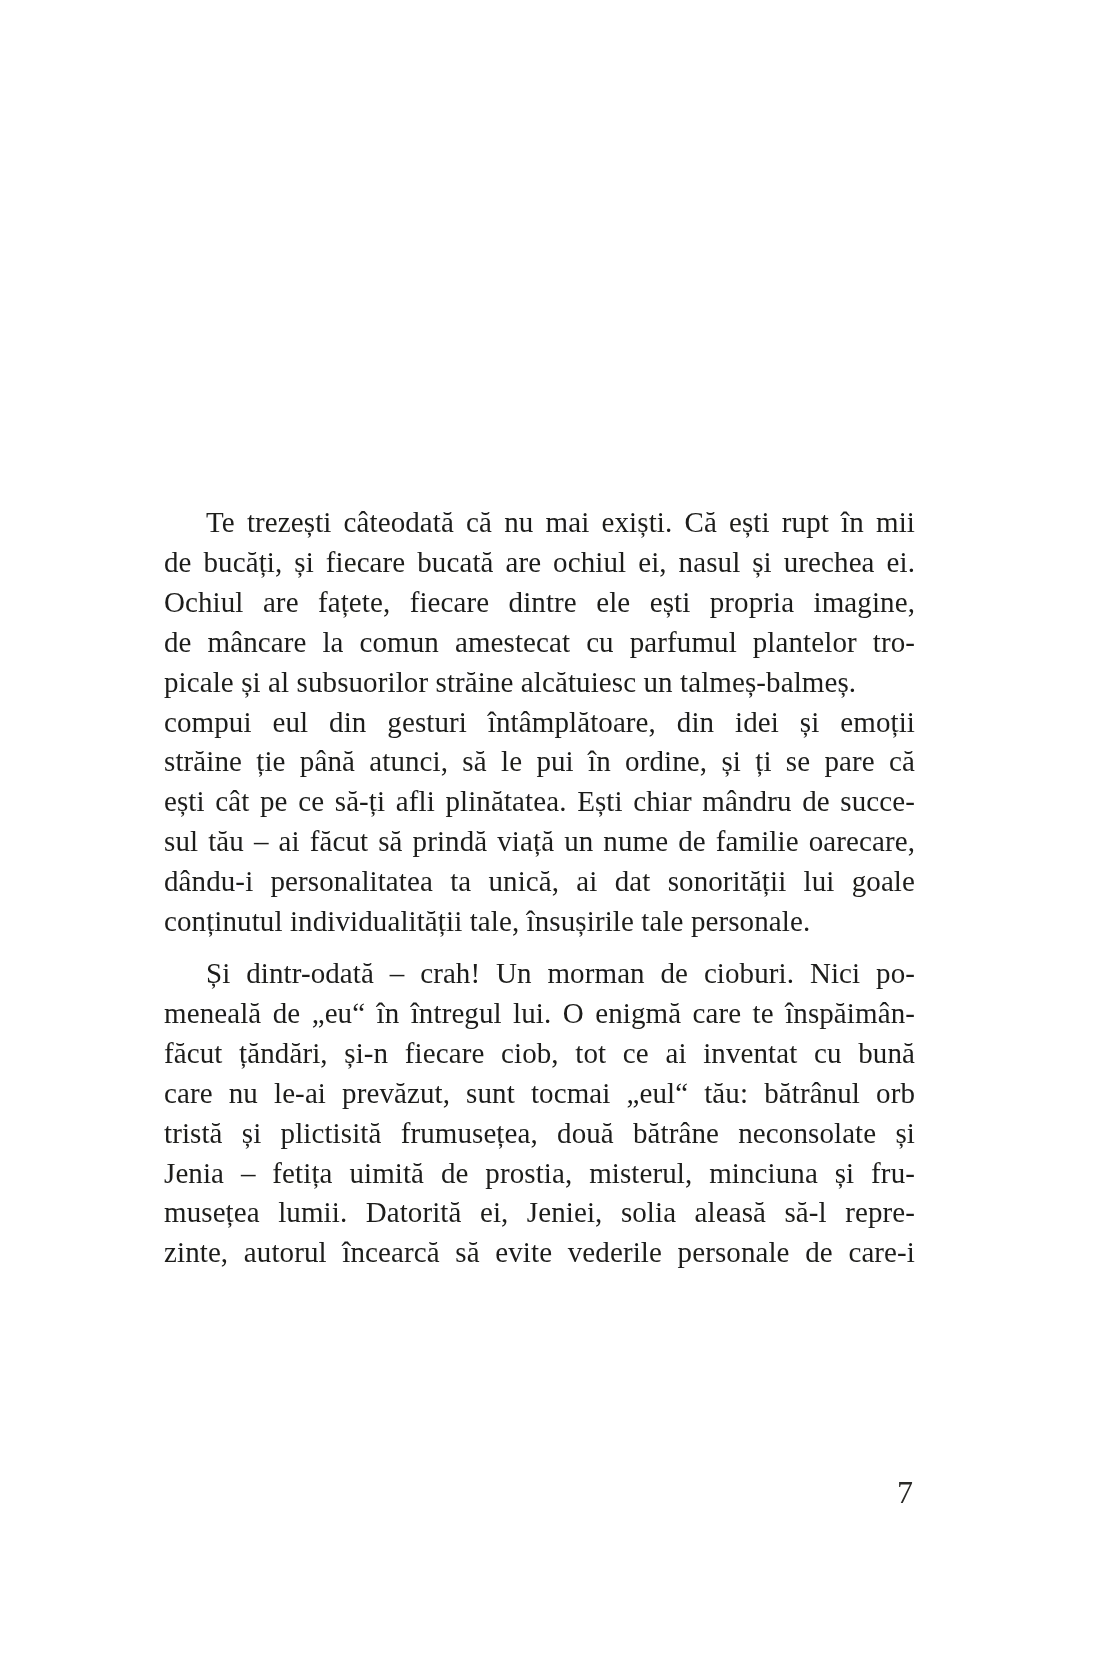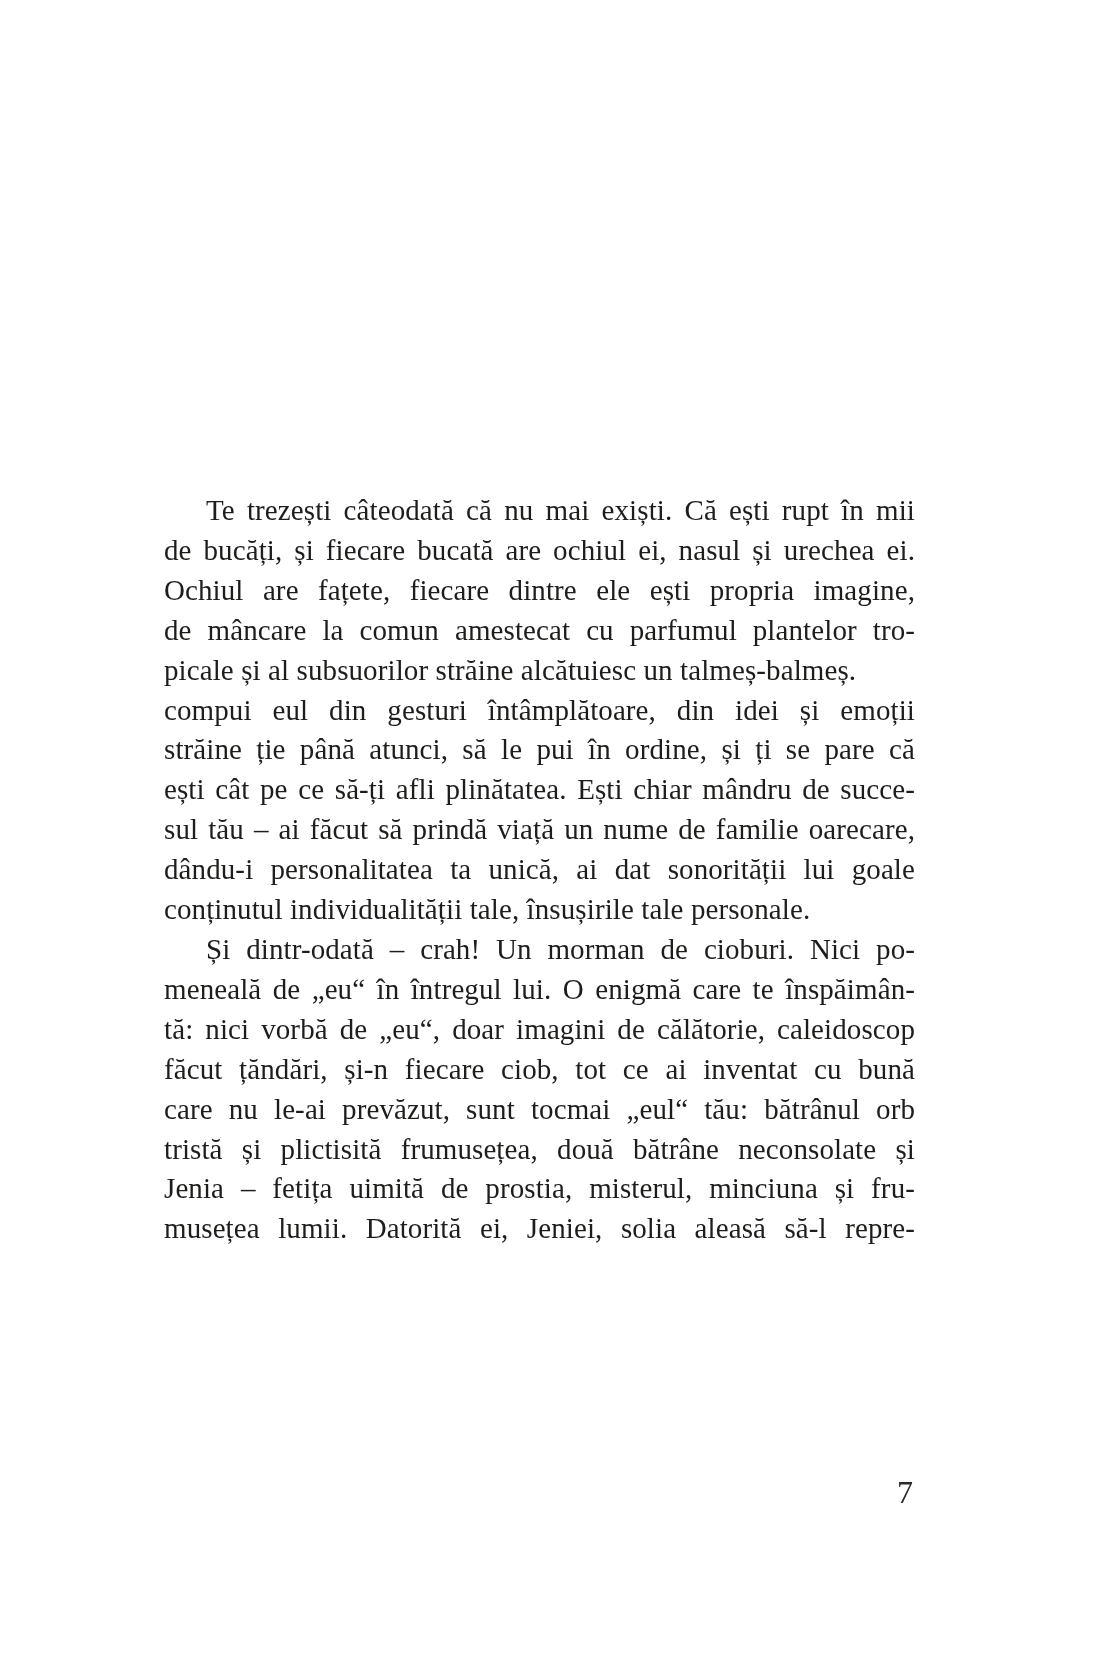--- a/index.html
+++ b/index.html
@@ -20,21 +20,21 @@
   }
   .para { margin: 0; padding: 0; }
   .line {
     font-size: 29px;
     line-height: 39.9px;
     text-align: justify;
     text-align-last: justify;
     white-space: normal;
     letter-spacing: 0.1px;
   }
-  .line.ind { text-indent: 42px; }
+  .line.ind { text-indent: 42px; margin-top: 12px; }
   .line.pe  { text-align-last: left; }
   .page-number {
     position: absolute;
     top: 1476px;
     right: 190px;
     font-size: 32px;
     line-height: 1;
     text-align: right;
     color: #2a2a28;
   }
@@ -58,24 +58,24 @@
       <div class="line">străine ție până atunci, să le pui în ordine, și ți se pare că</div>
       <div class="line">ești cât pe ce să-ți afli plinătatea. Ești chiar mândru de succe-</div>
       <div class="line">sul tău – ai făcut să prindă viață un nume de familie oarecare,</div>
       <div class="line">dându-i personalitatea ta unică, ai dat sonorității lui goale</div>
       <div class="line pe">conținutul individualității tale, însușirile tale personale.</div>
     </div>
 
     <div class="para">
       <div class="line ind">Și dintr-odată – crah! Un morman de cioburi. Nici po-</div>
       <div class="line">meneală de „eu“ în întregul lui. O enigmă care te înspăimân-</div>
-      <div class="line">tă: nici vorbă de „eu“, doar imagini de călătorie, caleidoscop</div>
       <div class="line">făcut țăndări, și-n fiecare ciob, tot ce ai inventat cu bună</div>
       <div class="line">care nu le-ai prevăzut, sunt tocmai „eul“ tău: bătrânul orb</div>
       <div class="line">tristă și plictisită frumusețea, două bătrâne neconsolate și</div>
       <div class="line">Jenia – fetița uimită de prostia, misterul, minciuna și fru-</div>
       <div class="line">musețea lumii. Datorită ei, Jeniei, solia aleasă să-l repre-</div>
+      <div class="line">zinte, autorul încearcă să evite vederile personale de care-i</div>
     </div>
 
   </div>
 
   <div class="page-number">7</div>
 </div>
 
 </body></html>

